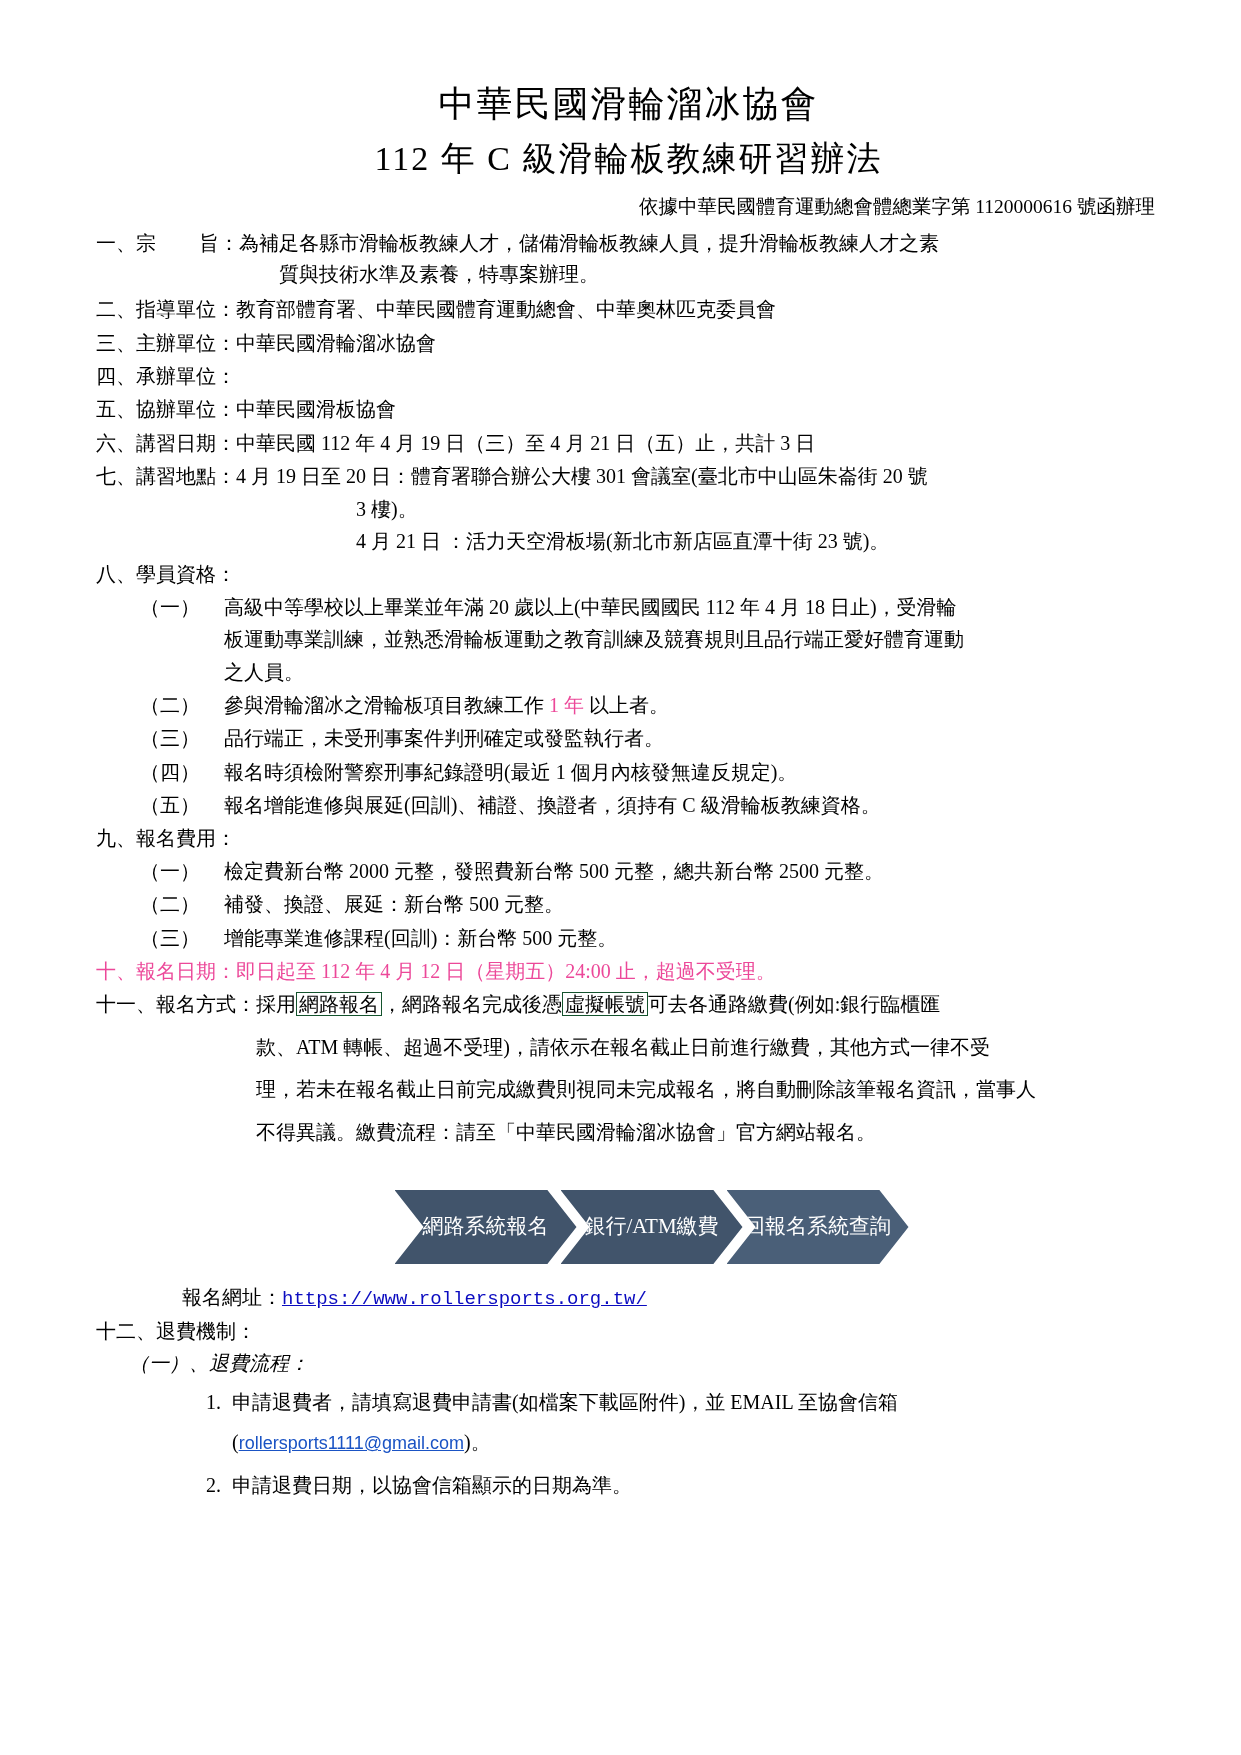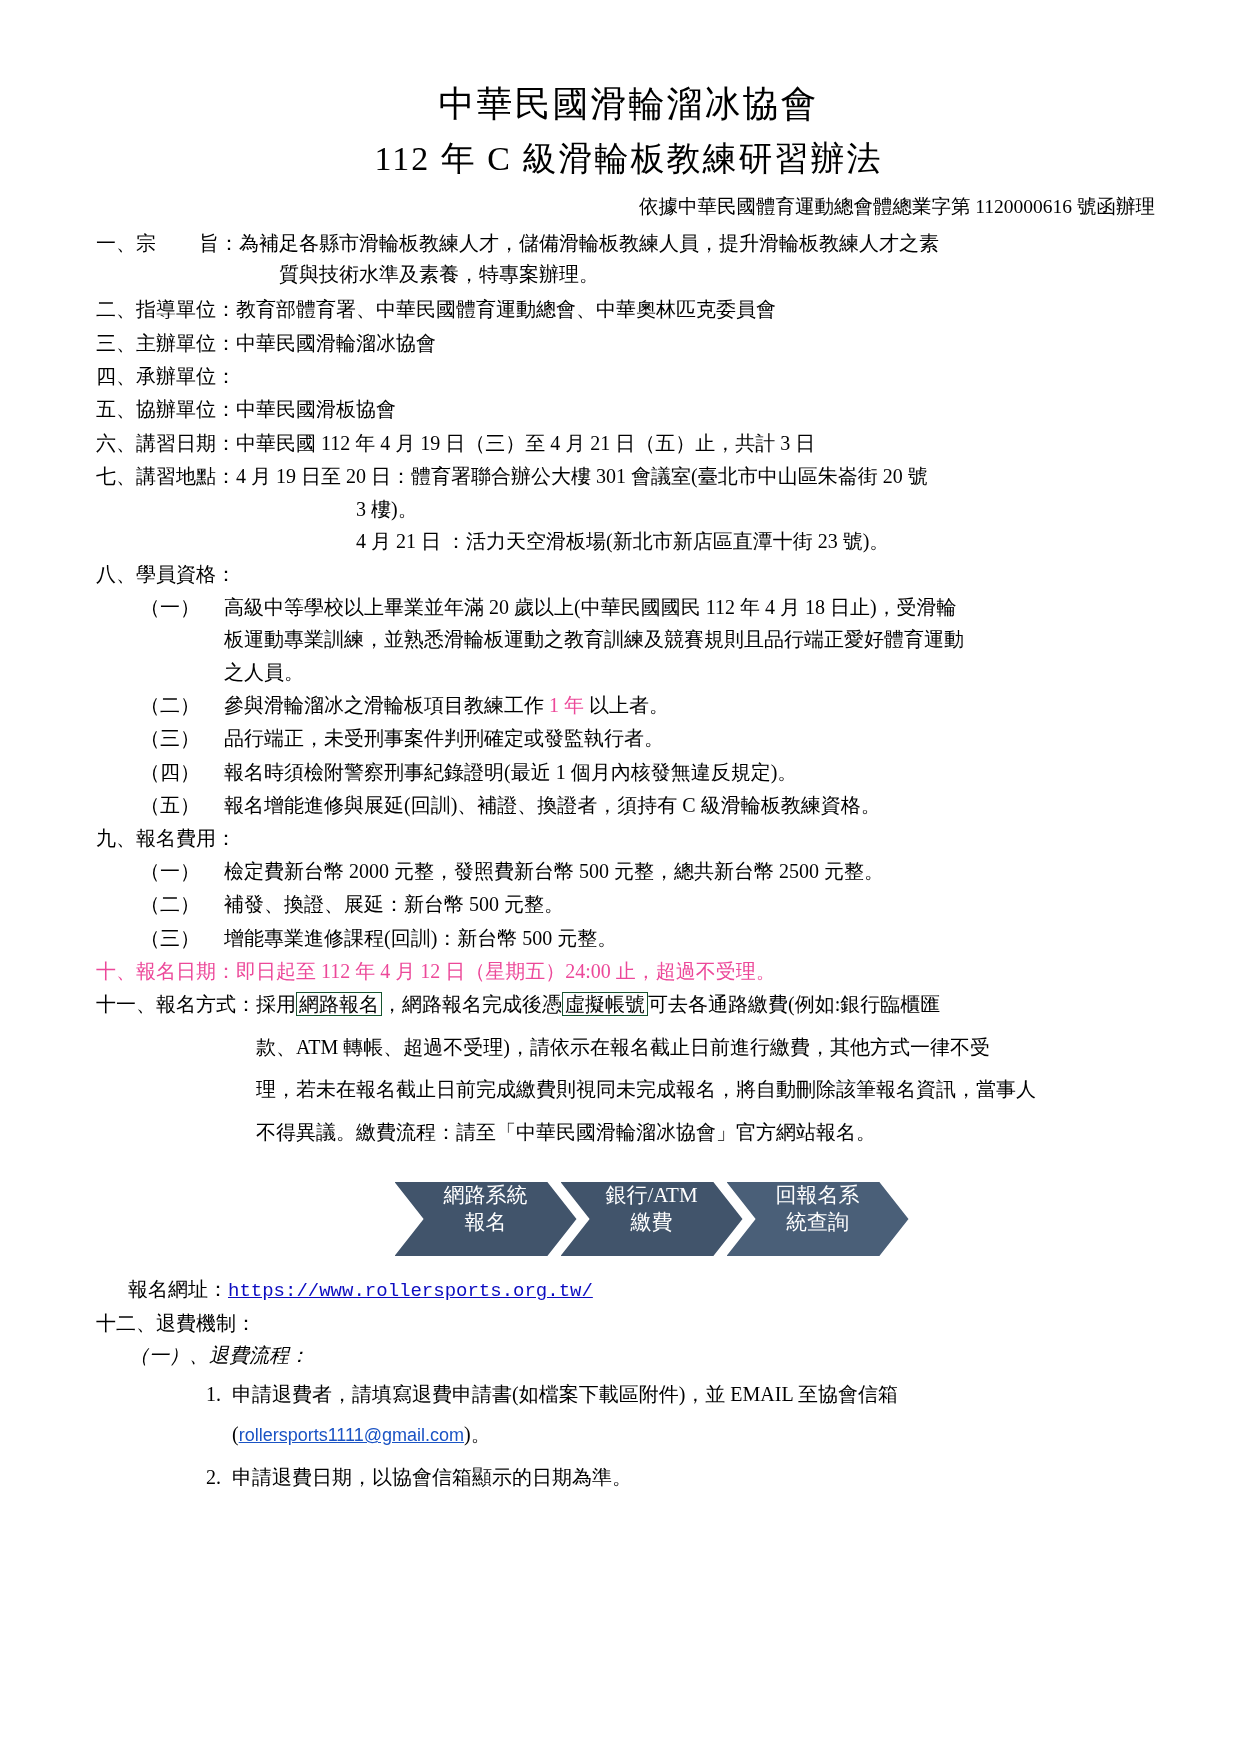--- a/index.html
+++ b/index.html
@@ -96,34 +96,35 @@
     margin: 34px 0 20px 0;
     padding-left: 30px;
   }
   .chev {
     position: relative;
     width: 182px;
     height: 74px;
     background: #41546b;
     color: #ffffff;
     display: flex;
-    flex-direction: column;
-    justify-content: flex-start;
+    flex-direction: row;
+    justify-content: center;
     align-items: center;
     font-size: 21px;
     line-height: 1.3;
     clip-path: polygon(0 0, 84% 0, 100% 50%, 84% 100%, 0 100%, 16% 50%);
     margin-right: -16px;
     text-align: center;
+    margin-top: 8px;
   }
   .chev.light { background: #4a5f78; }
   .chev span { display: block; }
   .url-line {
     font-size: 20px;
-    margin: 10px 0 4px 32px;
+    margin: 10px 0 4px 86px;
   }
   .url-link {
     color: #0b0bc0;
     text-decoration: underline;
     font-family: "Liberation Mono", "DejaVu Sans Mono", monospace;
     font-size: 19px;
   }
   .mail-link {
     color: #1a53c4;
     text-decoration: underline;

